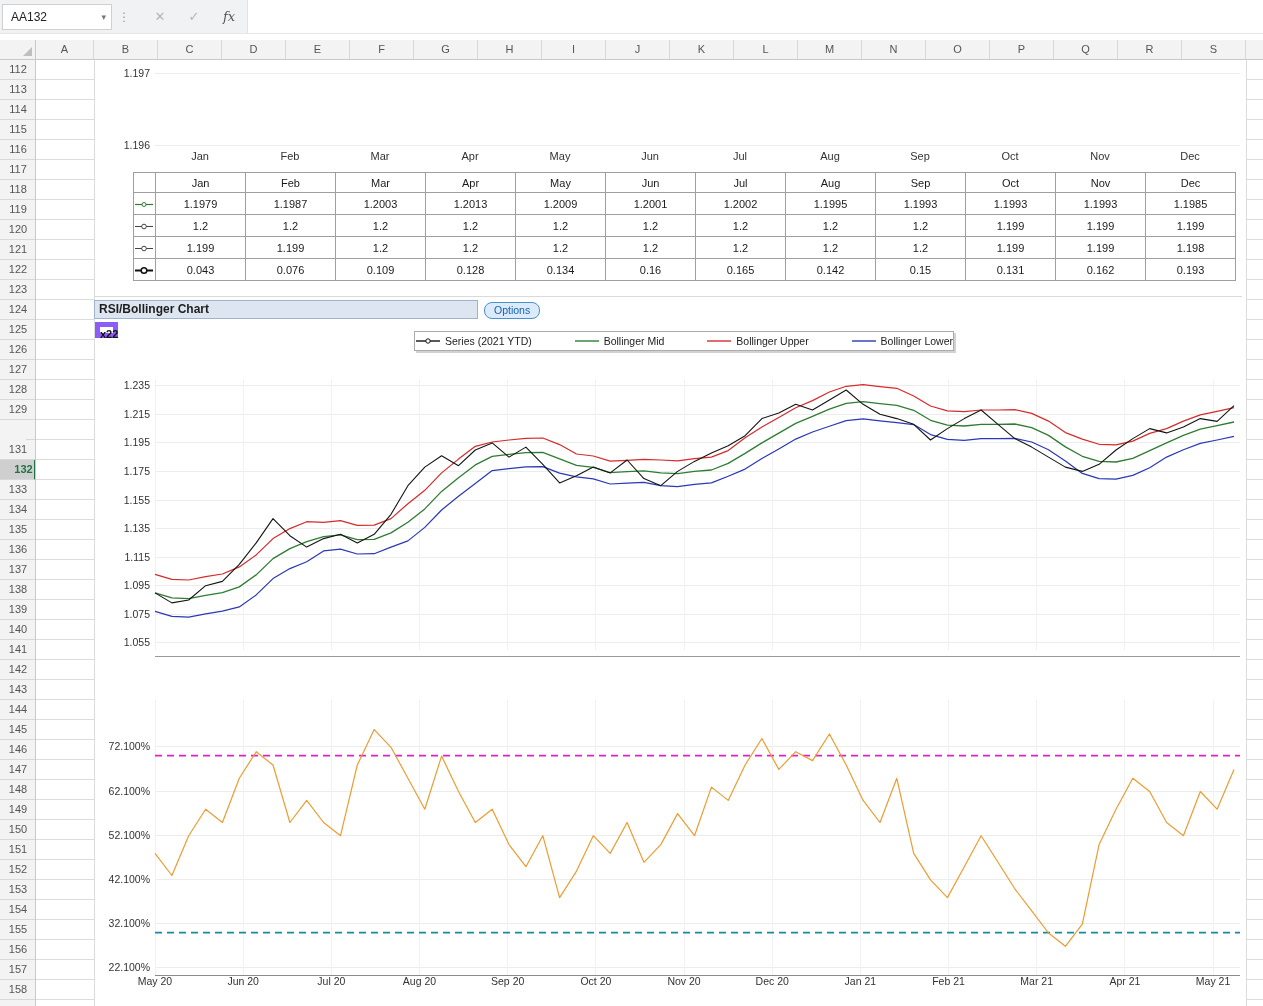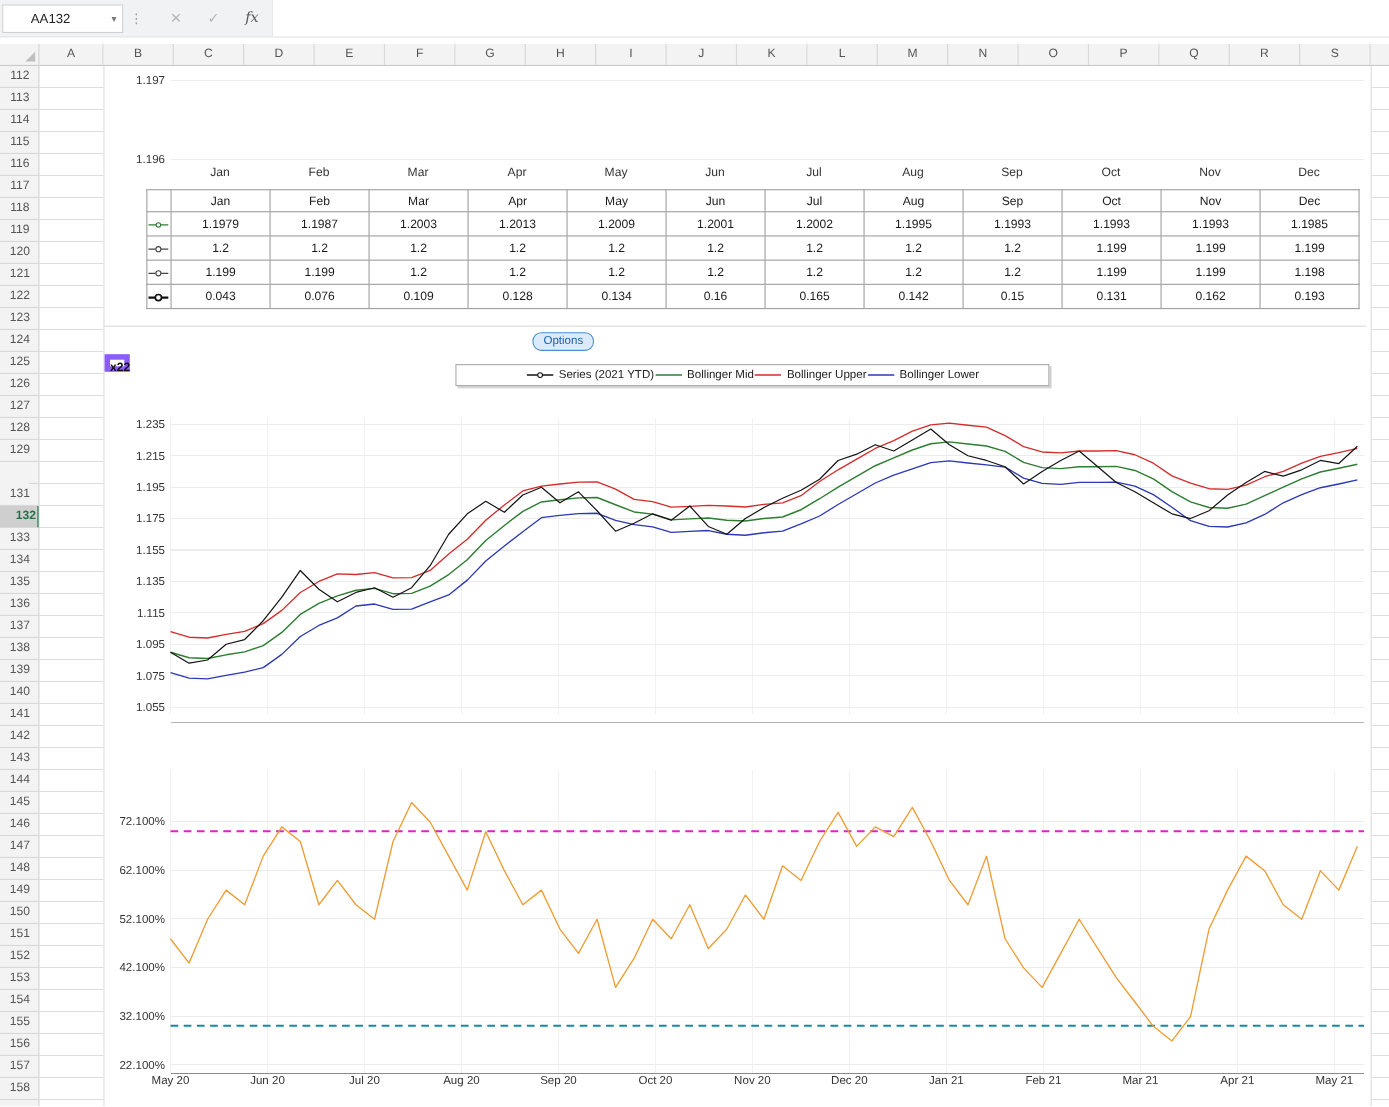--- a/index.html
+++ b/index.html
@@ -2,21 +2,21 @@
 <html><head>
 <meta charset="utf-8">
 <style>
   html,body{margin:0;padding:0;background:#fff;}
   .screen{position:relative;width:1263px;height:1006px;background:#fff;overflow:hidden;
           font-family:"Liberation Sans",sans-serif;-webkit-font-smoothing:antialiased;}
   svg{font-family:"Liberation Sans",sans-serif;display:block;}
 
   
   .formula-bar{position:absolute;left:0;top:0;width:1263px;height:34px;background:#f1f2f3;border-bottom:1px solid #e6e6e6;box-sizing:border-box;}
-  .name-box{position:absolute;left:2px;top:4px;width:110px;height:26px;background:#fff;border:1px solid #d0d0d0;box-sizing:border-box;font-size:12px;color:#222;line-height:24px;padding-left:25px;}
+  .name-box{position:absolute;left:2px;top:4px;width:110px;height:26px;background:#fff;border:1px solid #d0d0d0;box-sizing:border-box;font-size:12px;color:#222;line-height:24px;padding-left:8px;}
   .name-caret{position:absolute;right:5px;top:0;font-size:9px;color:#777;line-height:24px;}
   .fb-glyph{position:absolute;top:0;height:34px;line-height:34px;text-align:center;}
   .fb-dots{left:117px;width:14px;color:#9a9a9a;font-size:12px;}
   .fb-cancel{left:148px;width:24px;color:#b5b5b5;font-size:13px;}
   .fb-enter{left:182px;width:24px;color:#b5b5b5;font-size:13px;}
   .fb-fx{left:216px;width:26px;color:#555;font-size:13px;font-style:italic;font-family:"DejaVu Serif",serif;}
   .formula-input{position:absolute;left:247px;top:0;width:1016px;height:33px;background:#fff;border-left:1px solid #e2e2e2;box-sizing:border-box;font-size:12px;line-height:33px;padding-left:6px;color:#222;}
 
   
   .corner{position:absolute;left:0;top:40px;width:36px;height:20px;background:#f3f3f3;border-right:1px solid #c9c9c9;border-bottom:1px solid #c9c9c9;box-sizing:border-box;}
@@ -40,21 +40,21 @@
   #data-table td.mk{padding-top:2px;}
 
   .title-bar{position:absolute;left:94px;top:300px;width:384px;height:19px;background:#dde6f0;border:1px solid #9fb4cc;box-sizing:border-box;font-size:12px;font-weight:700;color:#1d1d1d;line-height:17px;padding-left:4px;}
   .options-btn{position:absolute;left:484px;top:302px;height:15px;padding:0 9px;border:1px solid #4d8fd1;border-radius:8px;background:#dcebfb;color:#1661ae;font-size:10.5px;line-height:14px;cursor:default;}
   .badge{position:absolute;left:95px;top:322px;width:23px;height:16px;border:5px solid #8b5cf6;box-sizing:border-box;background:#fff;font-size:11px;font-weight:700;text-align:center;line-height:14px;color:#111;}
 
   #bollinger{position:absolute;left:94px;top:330px;width:1148px;height:327px;}
   #rsi{position:absolute;left:94px;top:657px;width:1148px;height:349px;}
 
   .legend{position:absolute;display:flex;align-items:center;background:#fff;border:1px solid #ababab;box-shadow:2px 2px 0 #d2d2d2;box-sizing:border-box;}
-  #legend-b{left:414px;top:331px;width:540px;height:20px;justify-content:center;}
+  #legend-b{left:414px;top:331px;width:540px;height:20px;justify-content:space-between;}
   #legend-r{left:510px;top:671px;width:345px;height:20px;justify-content:space-around;}
   .lg-item{display:flex;align-items:center;gap:4px;font-size:10.5px;color:#222;white-space:nowrap;}
 
   text.tick{font-size:10.5px;fill:#333;}
   text.month{font-size:11px;fill:#333;}
 </style>
 </head>
 <body>
 
 <div class="screen">
@@ -278,20 +278,23 @@
           <td>0.165</td>
           <td>0.142</td>
           <td>0.15</td>
           <td>0.131</td>
           <td>0.162</td>
           <td>0.193</td>
         </tr>
       </tbody>
     </table>
 
+  <div class="title-bar">
+    <span>RSI/Bollinger Chart</span>
+  </div>
   <div class="options-btn">
     <span>Options</span>
   </div>
   <div class="badge">
     <span>x22</span>
   </div>
 
   <svg id="bollinger">
       <line x1="61" y1="55.714285714285715" x2="1146" y2="55.714285714285715" stroke="#ececec" shape-rendering="crispEdges"></line>
       <text x="56" y="59.214285714285715" text-anchor="end" class="tick">1.235</text>

